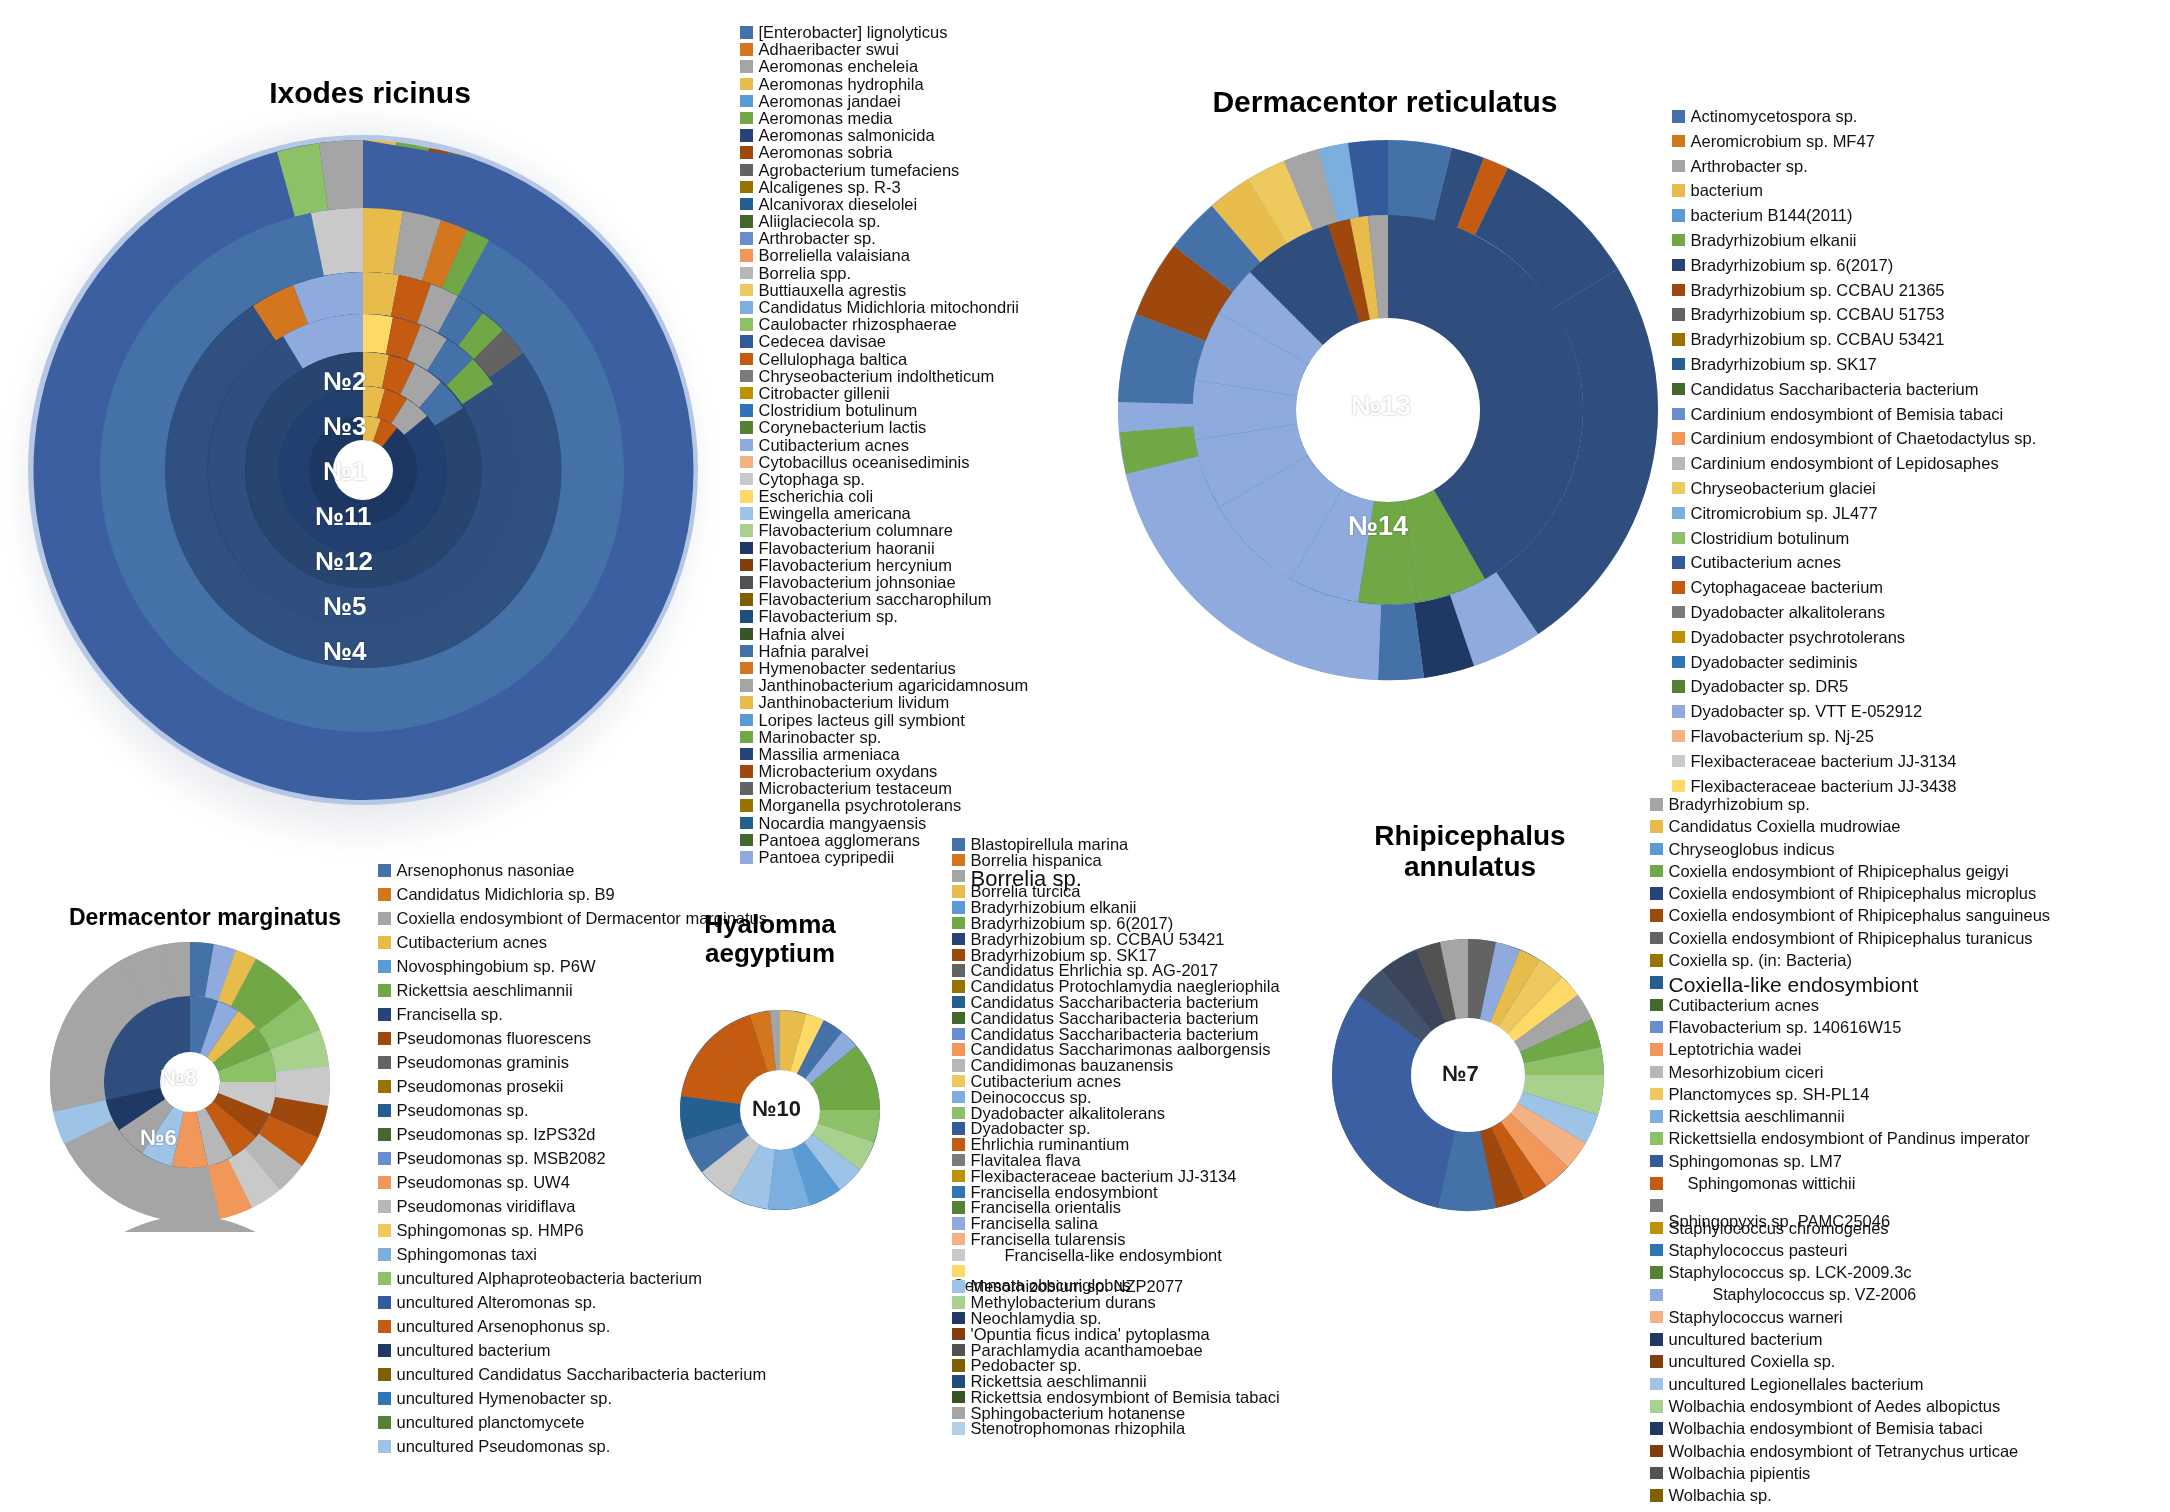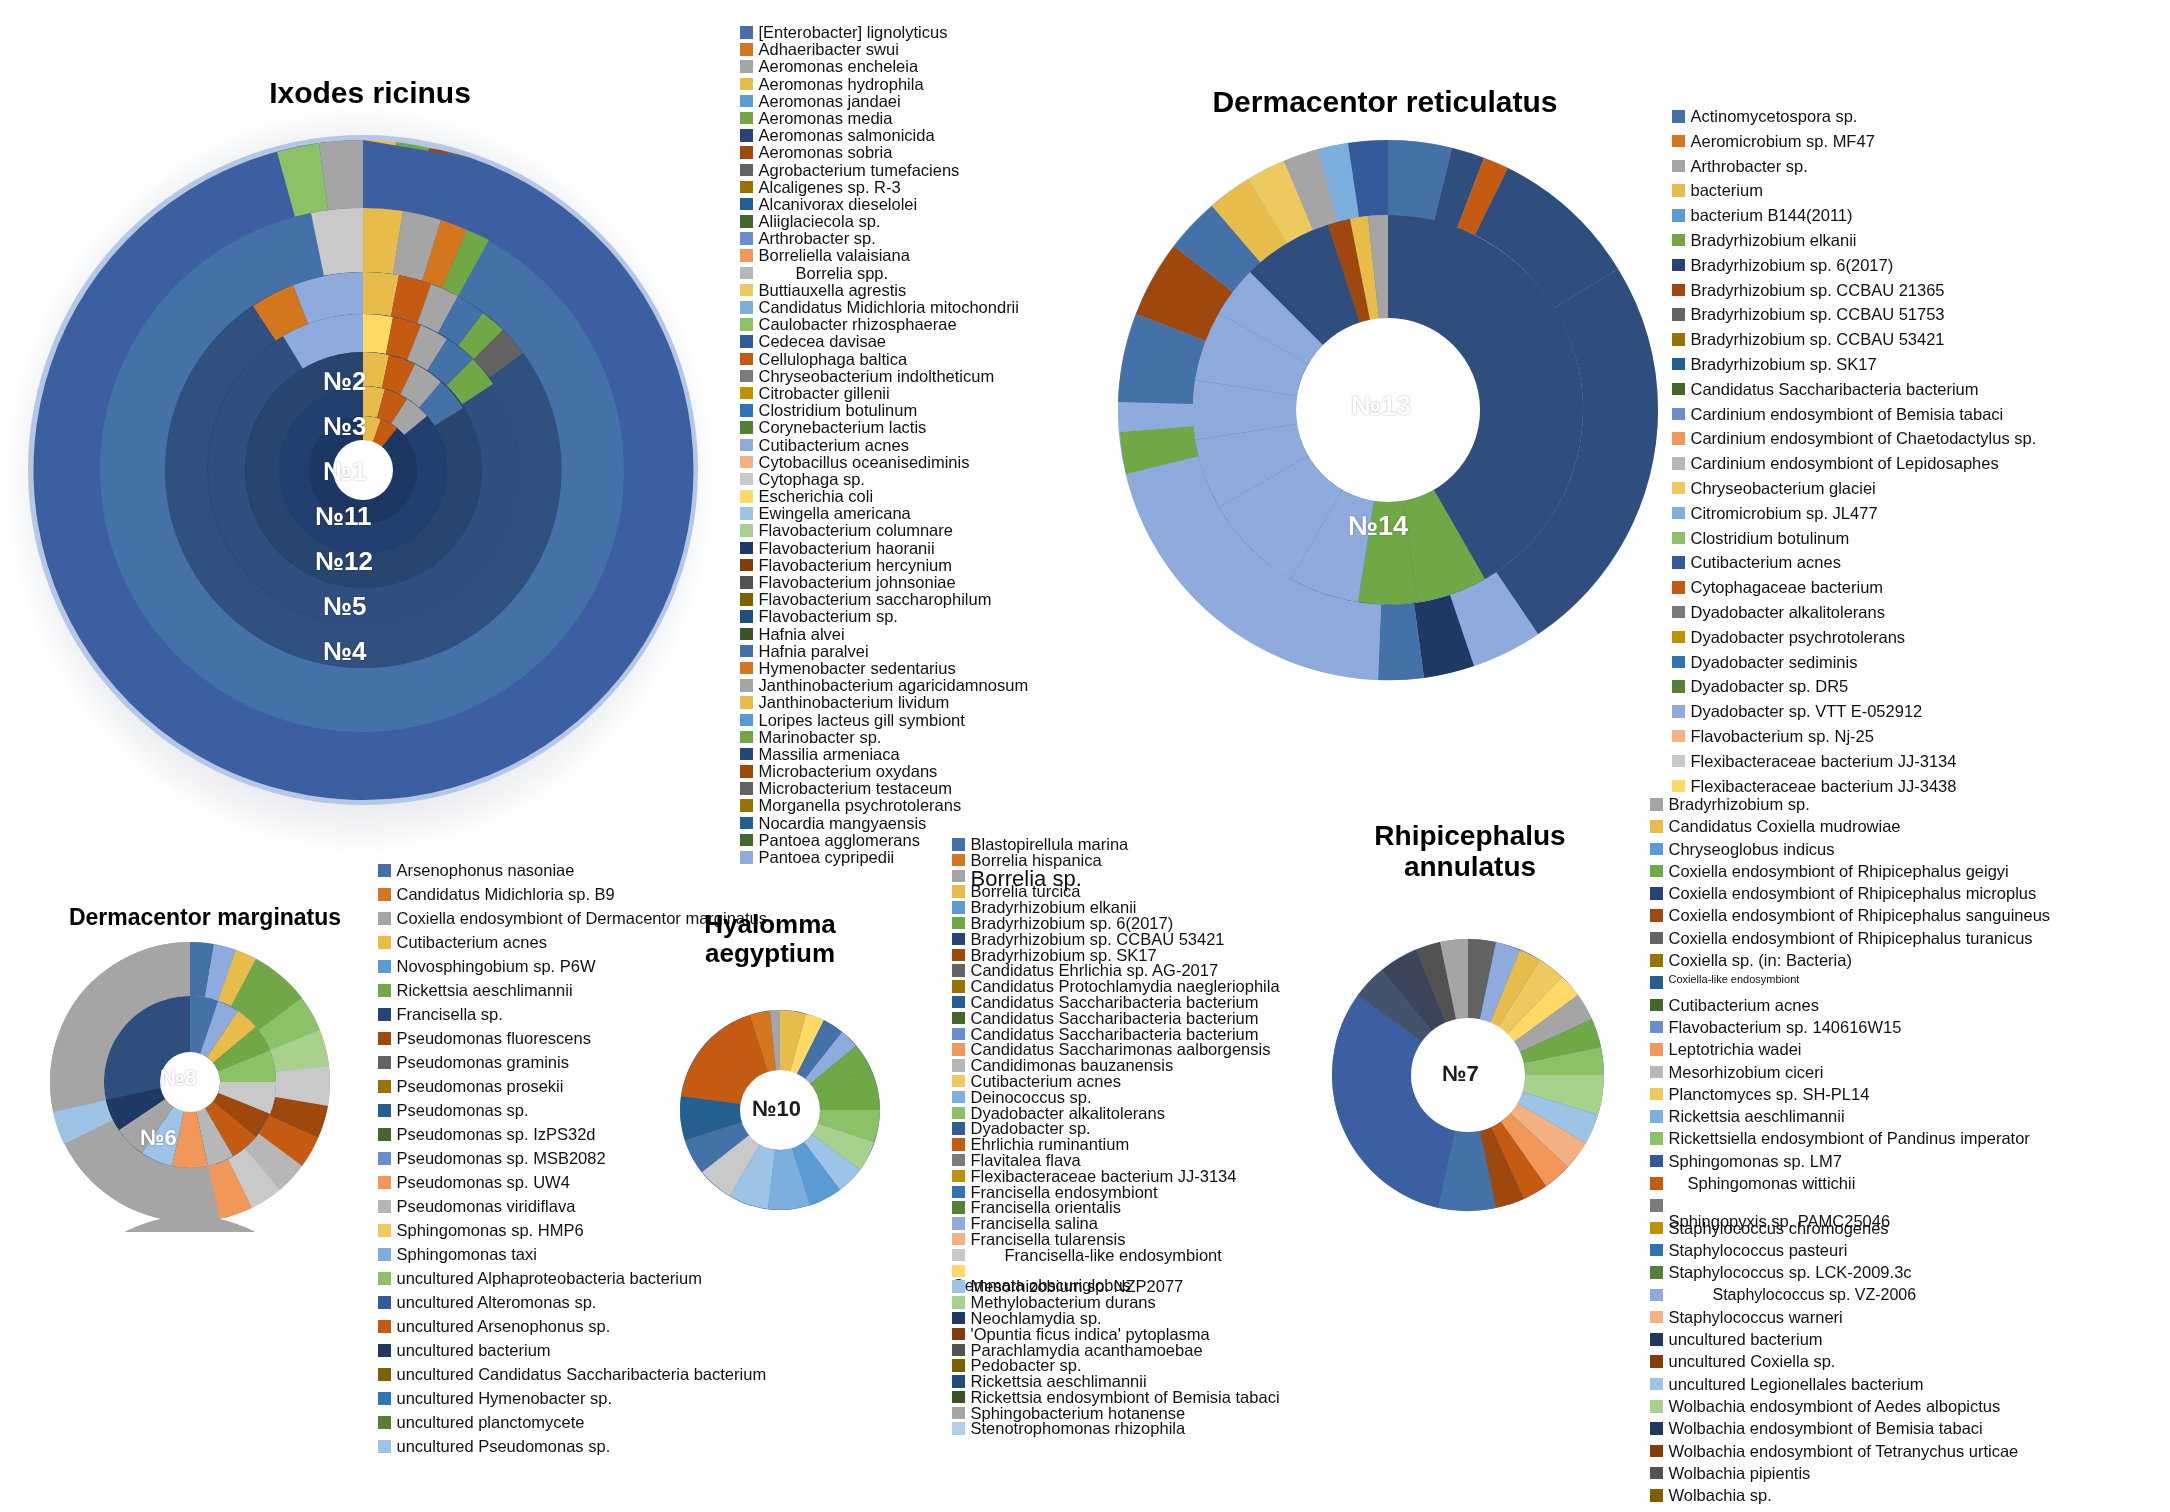--- a/index.html
+++ b/index.html
@@ -193,21 +193,21 @@
           <span class="legend-text" style="font-size: 16.5px;">Aliiglaciecola sp.</span>
         </div>
         <div class="legend-item" style="height: 17.2px;">
           <span class="swatch" style="background: rgb(105, 142, 208); height: 12.5px; flex-basis: 12.5px; width: 12.5px;"></span>
           <span class="legend-text" style="font-size: 16.5px;">Arthrobacter sp.</span>
         </div>
         <div class="legend-item" style="height: 17.2px;">
           <span class="swatch" style="background: rgb(241, 151, 90); height: 12.5px; flex-basis: 12.5px; width: 12.5px;"></span>
           <span class="legend-text" style="font-size: 16.5px;">Borreliella valaisiana</span>
         </div>
-        <div class="legend-item" style="height: 17.2px; gap: 37px;">
+        <div class="legend-item" style="height: 17.2px;">
           <span class="swatch" style="background: rgb(183, 183, 183); height: 12.5px; flex-basis: 12.5px; width: 12.5px;"></span>
           <span class="legend-text" style="font-size: 16.5px;">Borrelia spp.</span>
         </div>
         <div class="legend-item" style="height: 17.2px;">
           <span class="swatch" style="background: rgb(237, 201, 94); height: 12.5px; flex-basis: 12.5px; width: 12.5px;"></span>
           <span class="legend-text" style="font-size: 16.5px;">Buttiauxella agrestis</span>
         </div>
         <div class="legend-item" style="height: 17.2px;">
           <span class="swatch" style="background: rgb(124, 175, 221); height: 12.5px; flex-basis: 12.5px; width: 12.5px;"></span>
           <span class="legend-text" style="font-size: 16.5px;">Candidatus Midichloria mitochondrii</span>
@@ -706,21 +706,21 @@
         <div class="legend-item" style="height: 22.3px;">
           <span class="swatch" style="background: rgb(99, 99, 99); height: 12.5px; flex-basis: 12.5px; width: 12.5px;"></span>
           <span class="legend-text" style="font-size: 16.5px;">Coxiella endosymbiont of Rhipicephalus turanicus</span>
         </div>
         <div class="legend-item" style="height: 22.3px;">
           <span class="swatch" style="background: rgb(153, 115, 0); height: 12.5px; flex-basis: 12.5px; width: 12.5px;"></span>
           <span class="legend-text" style="font-size: 16.5px;">Coxiella sp. (in: Bacteria)</span>
         </div>
         <div class="legend-item" style="height: 22.3px;">
           <span class="swatch" style="background: rgb(37, 94, 145); height: 12.5px; flex-basis: 12.5px; width: 12.5px;"></span>
-          <span class="legend-text" style="font-size: 11px;">Coxiella-like endosymbiont</span>
+          <span class="legend-text" style="font-size: 21px;">Coxiella-like endosymbiont</span>
         </div>
         <div class="legend-item" style="height: 22.3px;">
           <span class="swatch" style="background: rgb(67, 104, 43); height: 12.5px; flex-basis: 12.5px; width: 12.5px;"></span>
           <span class="legend-text" style="font-size: 16.5px;">Cutibacterium acnes</span>
         </div>
         <div class="legend-item" style="height: 22.3px;">
           <span class="swatch" style="background: rgb(105, 142, 208); height: 12.5px; flex-basis: 12.5px; width: 12.5px;"></span>
           <span class="legend-text" style="font-size: 16.5px;">Flavobacterium sp. 140616W15</span>
         </div>
         <div class="legend-item" style="height: 22.3px;">

